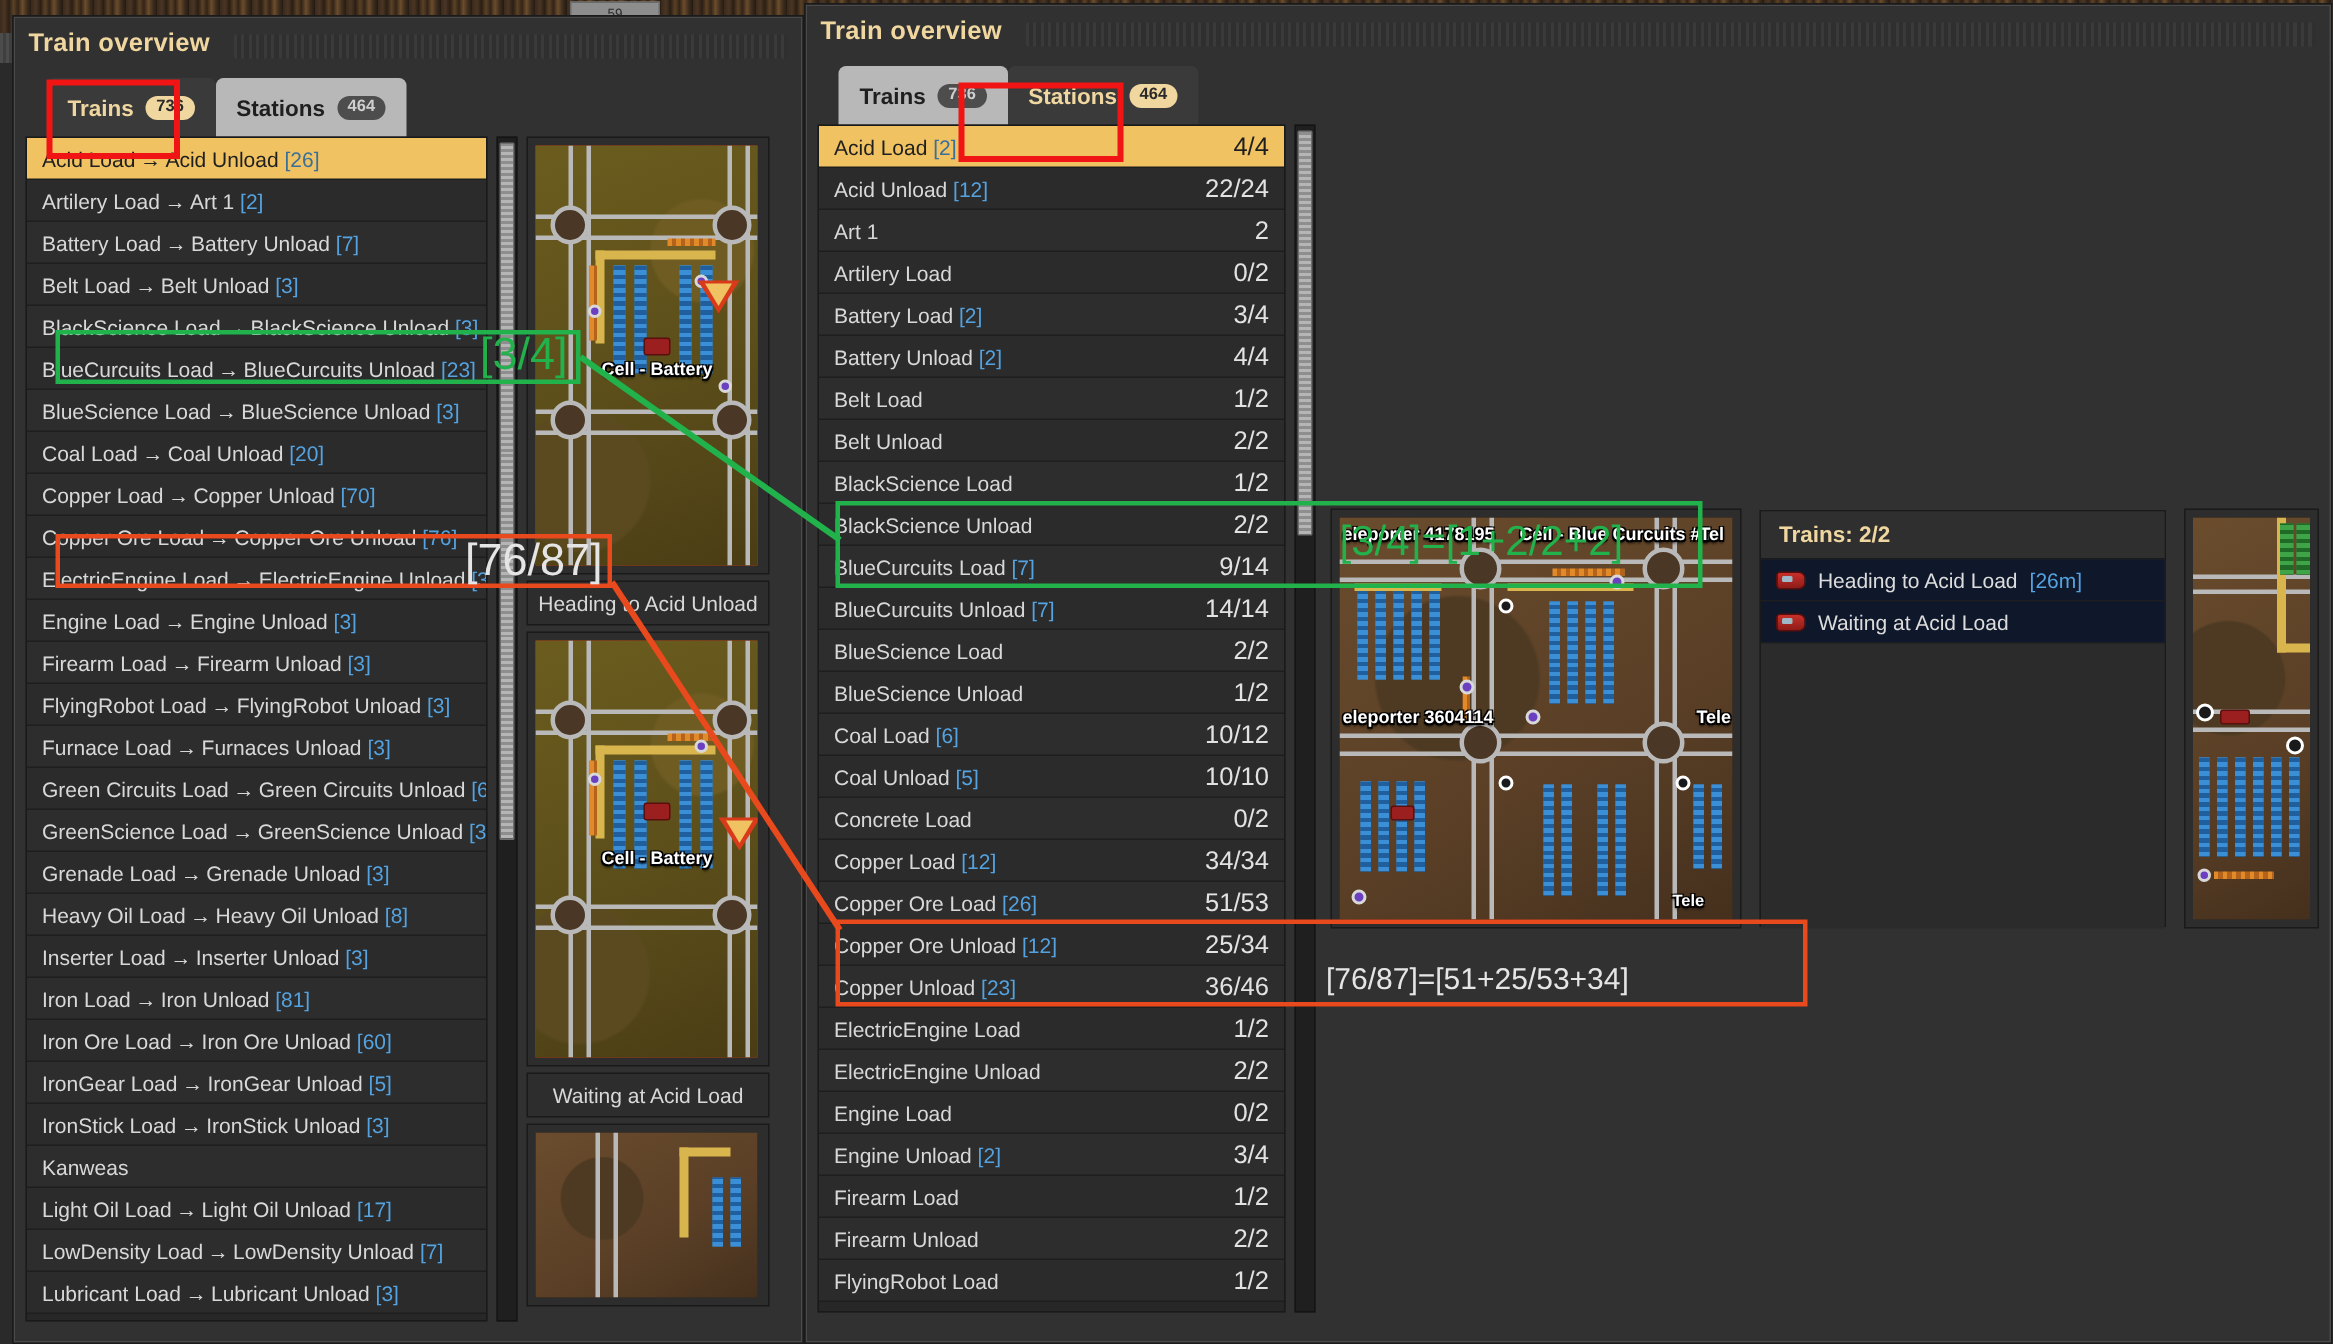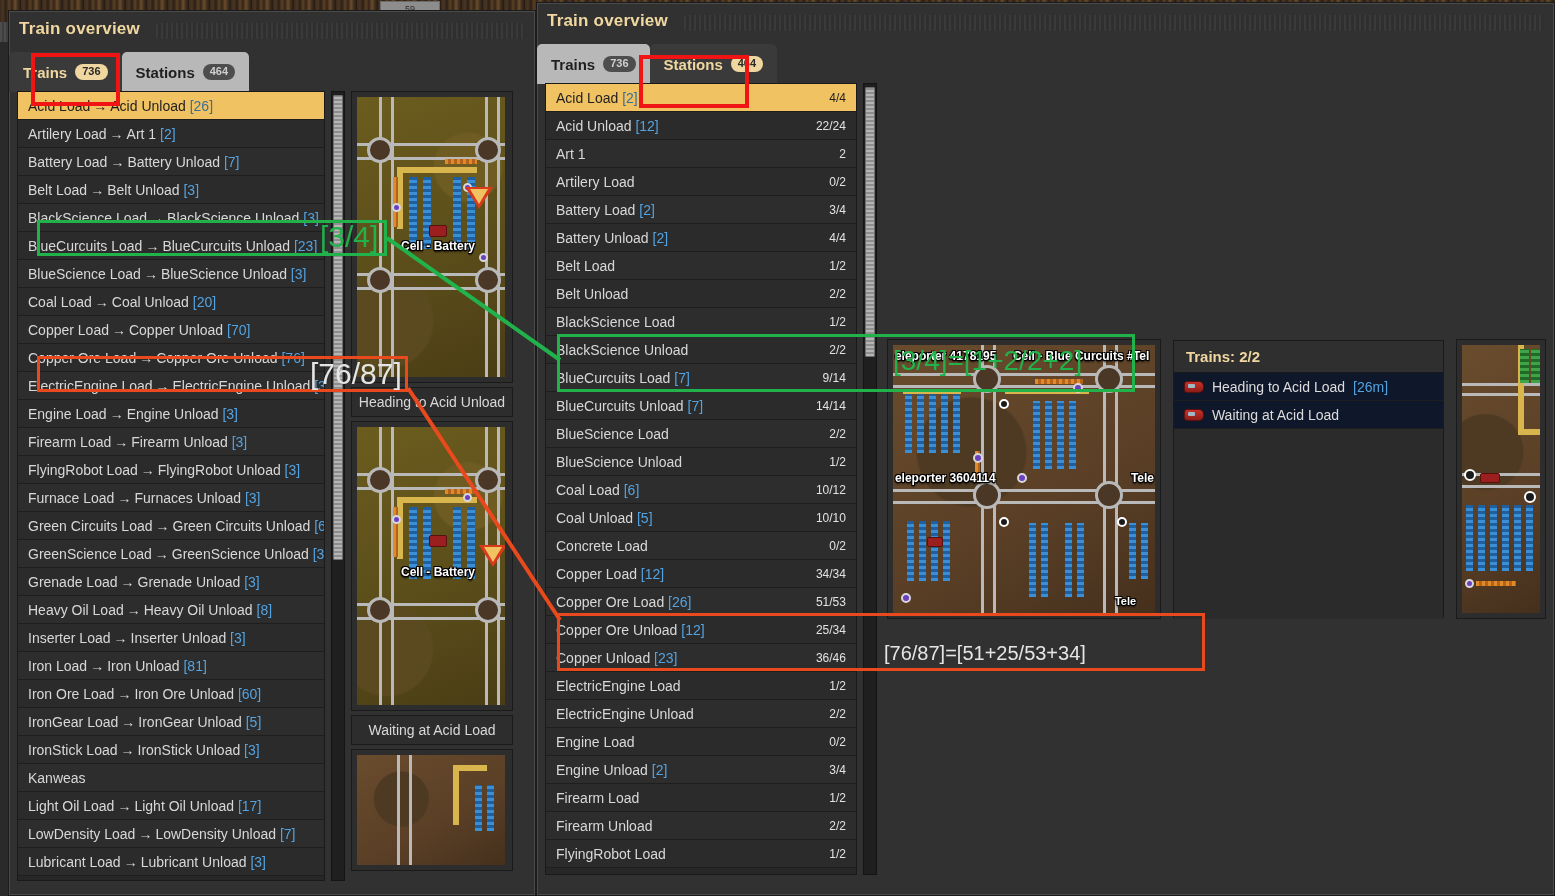--- a/index.html
+++ b/index.html
@@ -57,21 +57,21 @@
   }
   .title-drag {
     flex: 1; height: 16px; margin-top: 3px;
     background: repeating-linear-gradient(90deg,#3a3a3a 0px,#3a3a3a 2px,#2f2f2f 2px,#2f2f2f 5px);
     border-radius: 2px;
   }
 
   .win-body { position: relative; padding: 0 0 0 0; }
 
   
-  .tabrow { position: relative; height: 44px; display: flex; align-items: flex-end; }
+  .tabrow { position: relative; height: 44px; padding-left: 22px; display: flex; align-items: flex-end; }
   .tab {
     height: 40px; display: flex; align-items: center; gap: 8px;
     padding: 0 14px; border-radius: 5px 5px 0 0;
     font-size: 15px; font-weight: bold; cursor: pointer;
     position: relative; top: 1px;
   }
   .tab.active   { background: #3a3a3a; color: #f0d7a0; }
   .tab.inactive { background: #b8b8b8; color: #1f1f1f; }
   .tab-badge {
     font-size: 11px; font-weight: bold; border-radius: 8px;
@@ -90,21 +90,21 @@
   .lrow {
     display: flex; align-items: center; justify-content: space-between;
     height: 28px; padding: 0 10px;
     background: #2d2d2d; border-bottom: 1px solid #1e1e1e;
     color: #d8d8d8; font-size: 14px; white-space: nowrap; cursor: pointer;
   }
   .lrow:nth-child(even) { background: #2b2b2b; }
   .lrow.sel { background: #f0c262; color: #1f1f1f; }
   .lrow .cnt { color: #54a3e0; }
   .lrow.sel .cnt { color: #3a6f99; }
-  .lrow .right { color: #e2e2e2; font-size: 12px; }
+  .lrow .right { color: #e2e2e2; font-size: 17px; }
   .lrow.sel .right { color: #1f1f1f; }
   .arrow { color: #d8d8d8; padding: 0 3px; }
   .lrow.sel .arrow { color: #1f1f1f; }
 
   
   .sbar {
     width: 14px; background: #1f1f1f; border: 1px solid #141414;
     position: relative; flex: none;
   }
   .sthumb {

